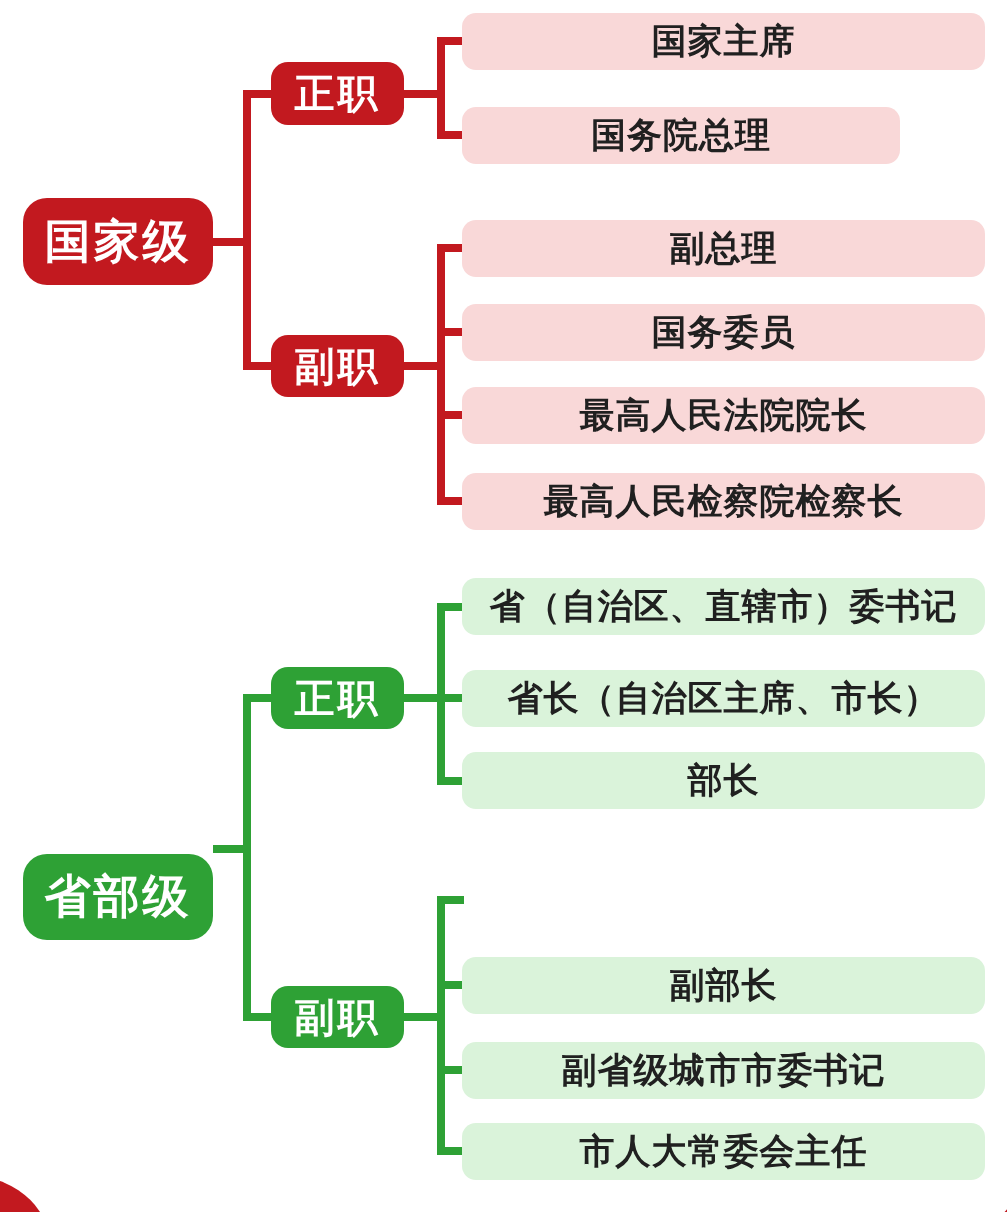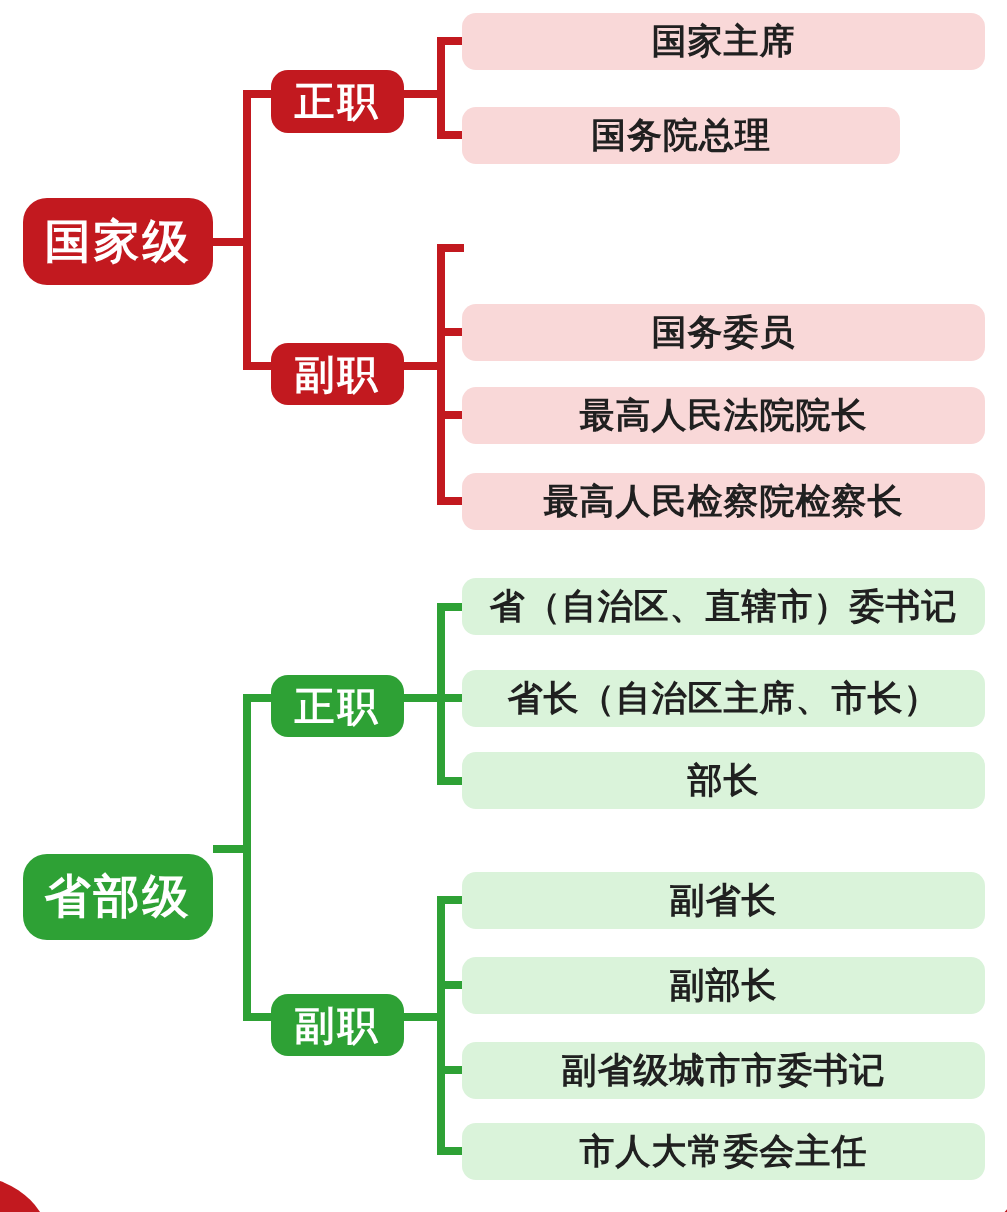--- a/index.html
+++ b/index.html
@@ -33,21 +33,20 @@
     color: var(--node-text);
     border-radius: 24px;
     font-size: 46px;
     letter-spacing: 3px;
   }
   .branch {
     color: var(--node-text);
     border-radius: 17px;
     font-size: 40px;
     letter-spacing: 3px;
-    margin-top: 8px;
   }
   .leaf {
     border-radius: 14px;
     font-size: 35px;
     color: var(--leaf-text);
     letter-spacing: 1px;
   }
   .red-bg   { background: var(--red); }
   .green-bg { background: var(--green); }
   .red-leaf-bg   { background: var(--red-leaf); }
@@ -86,20 +85,21 @@
   <div class="node root red-bg" style="left:23px; top:198px; width:190px; height:87px;">国家级</div>
 
   <div class="node branch red-bg" style="left:271px; top:62px; width:133px; height:63px;">正职</div>
 
   <div class="node leaf red-leaf-bg" style="left:462px; top:13px; width:523px; height:57px;">国家主席</div>
 
   <div class="node leaf red-leaf-bg" style="left:462px; top:107px; width:438px; height:57px;">国务院总理</div>
 
   <div class="node branch red-bg" style="left:271px; top:335px; width:133px; height:62px;">副职</div>
 
+  <div class="node leaf red-leaf-bg" style="left:462px; top:220px; width:523px; height:57px;">副总理</div>
 
   <div class="node leaf red-leaf-bg" style="left:462px; top:304px; width:523px; height:57px;">国务委员</div>
 
   <div class="node leaf red-leaf-bg" style="left:462px; top:387px; width:523px; height:57px;">最高人民法院院长</div>
 
   <div class="node leaf red-leaf-bg" style="left:462px; top:473px; width:523px; height:57px;">最高人民检察院检察长</div>
 
   <div class="line green" style="left:213px; top:845px;  width:36px; height:8px;"></div>
   <div class="line green" style="left:243px; top:694px;  width:8px;  height:327px;"></div>
   <div class="line green" style="left:243px; top:694px;  width:28px; height:8px;"></div>
@@ -123,21 +123,20 @@
   <div class="node branch green-bg" style="left:271px; top:667px; width:133px; height:62px;">正职</div>
 
   <div class="node leaf green-leaf-bg" style="left:462px; top:578px; width:523px; height:57px;">省（自治区、直辖市）委书记</div>
 
   <div class="node leaf green-leaf-bg" style="left:462px; top:670px; width:523px; height:57px;">省长（自治区主席、市长）</div>
 
   <div class="node leaf green-leaf-bg" style="left:462px; top:752px; width:523px; height:57px;">部长</div>
 
   <div class="node branch green-bg" style="left:271px; top:986px; width:133px; height:62px;">副职</div>
 
-  <div class="node leaf green-leaf-bg" style="left:462px; top:872px; width:523px; height:57px;">副省长</div>
 
   <div class="node leaf green-leaf-bg" style="left:462px; top:957px; width:523px; height:57px;font-family:Liberation Serif, serif;">副部长</div>
 
   <div class="node leaf green-leaf-bg" style="left:462px; top:1042px; width:523px; height:57px;">副省级城市市委书记</div>
 
   <div class="node leaf green-leaf-bg" style="left:462px; top:1123px; width:523px; height:57px;">市人大常委会主任</div>
 
   <div class="corner" style="left:-103px; top:1177px; width:156px; height:156px;"></div>
   <div class="corner" style="left:990px; top:1188px; width:130px; height:130px;"></div>
 

